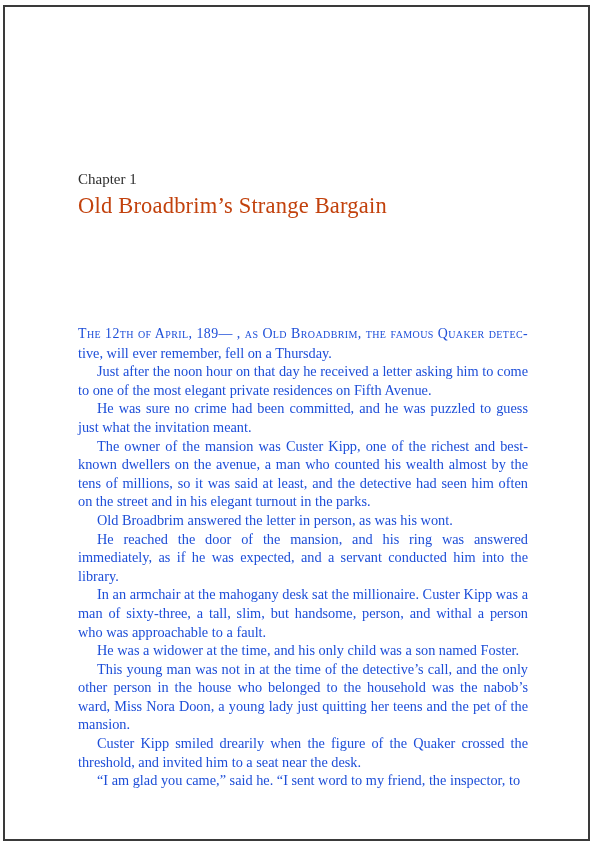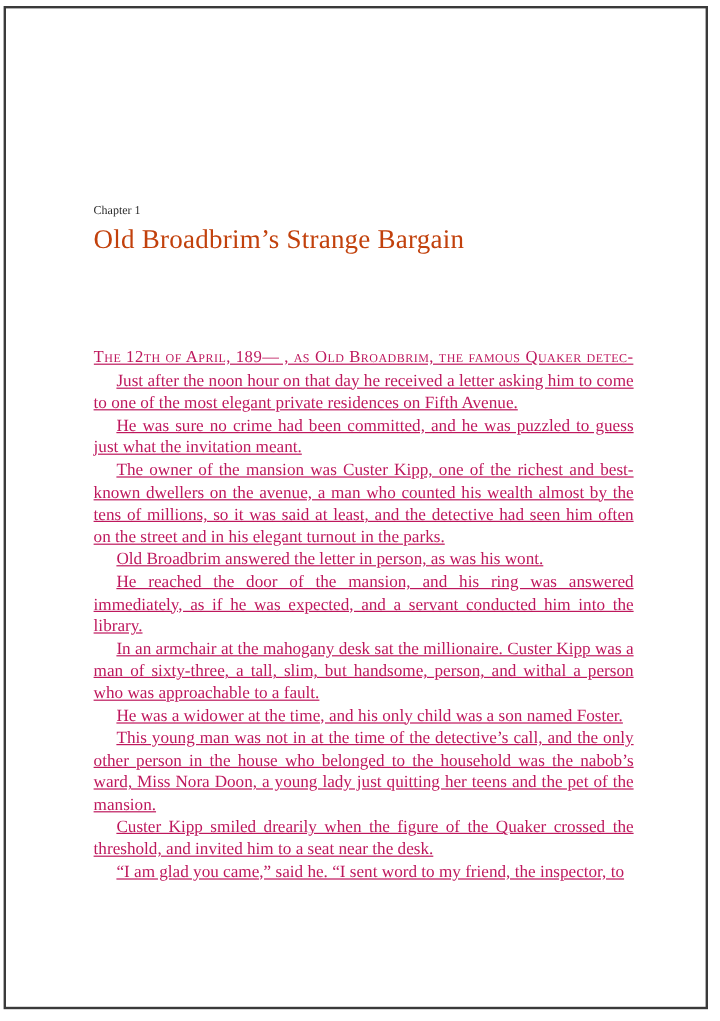--- a/index.html
+++ b/index.html
@@ -28,40 +28,39 @@
     background: #ffffff;
   }
   .content {
     margin-left: 73px;
     margin-right: 60px;
     color: #333333;
   }
   .chapter-label {
     margin: 0;
     padding-top: 163px;
-    font-size: 10px;
+    font-size: 15px;
     font-weight: normal;
     color: #2e2e2e;
     line-height: 1.2;
   }
   .chapter-title {
     margin: 4px 0 0 0;
     font-size: 22.5px;
     font-weight: normal;
     color: #c2410c;
     line-height: 1.2;
     letter-spacing: 0.2px;
   }
   .body-text {
-    margin-top: 77px;
+    margin-top: 106px;
     font-size: 14.3px;
     line-height: 18.6px;
     text-align: justify;
-    color: #be185d;
-    text-decoration: underline;
+    color: #1d4ed8;
   }
   .para {
     margin: 0;
     padding: 0;
     text-indent: 19px;
   }
   .para.first-par {
     text-indent: 0;
   }
   .lead-line {
@@ -83,21 +82,21 @@
   <div class="page-frame">
     <div class="content">
 
       <p class="chapter-label">Chapter 1</p>
 
       <h1 class="chapter-title">Old Broadbrim’s Strange Bargain</h1>
 
       <div class="body-text">
 
         <p class="para first-par">
-          <span class="lead-line">The 12th of April, 189— , as Old Broadbrim, the famous Quaker detec-</span>
+          <span class="lead-line">The 12th of April, 189— , as Old Broadbrim, the famous Quaker detec-</span><span>tive, will ever remember, fell on a Thursday.</span>
         </p>
 
         <div class="list-flow">
           
         <p class="para">Just after the noon hour on that day he received a letter asking him to come to one of the most elegant private residences on Fifth Avenue.</p><p class="para">He was sure no crime had been committed, and he was puzzled to guess just what the invitation meant.</p><p class="para">The owner of the mansion was Custer Kipp, one of the richest and best-known dwellers on the avenue, a man who counted his wealth almost by the tens of millions, so it was said at least, and the detective had seen him often on the street and in his elegant turnout in the parks.</p><p class="para">Old Broadbrim answered the letter in person, as was his wont.</p><p class="para">He reached the door of the mansion, and his ring was answered immediately, as if he was expected, and a servant conducted him into the library.</p><p class="para">In an armchair at the mahogany desk sat the millionaire. Custer Kipp was a man of sixty-three, a tall, slim, but handsome, person, and withal a person who was approachable to a fault.</p><p class="para">He was a widower at the time, and his only child was a son named Foster.</p><p class="para">This young man was not in at the time of the detective’s call, and the only other person in the house who belonged to the household was the nabob’s ward, Miss Nora Doon, a young lady just quitting her teens and the pet of the mansion.</p><p class="para">Custer Kipp smiled drearily when the figure of the Quaker crossed the threshold, and invited him to a seat near the desk.</p><p class="para">“I am glad you came,” said he. “I sent word to my friend, the inspector, to</p></div>
 
       </div>
 
     </div>
   </div>

